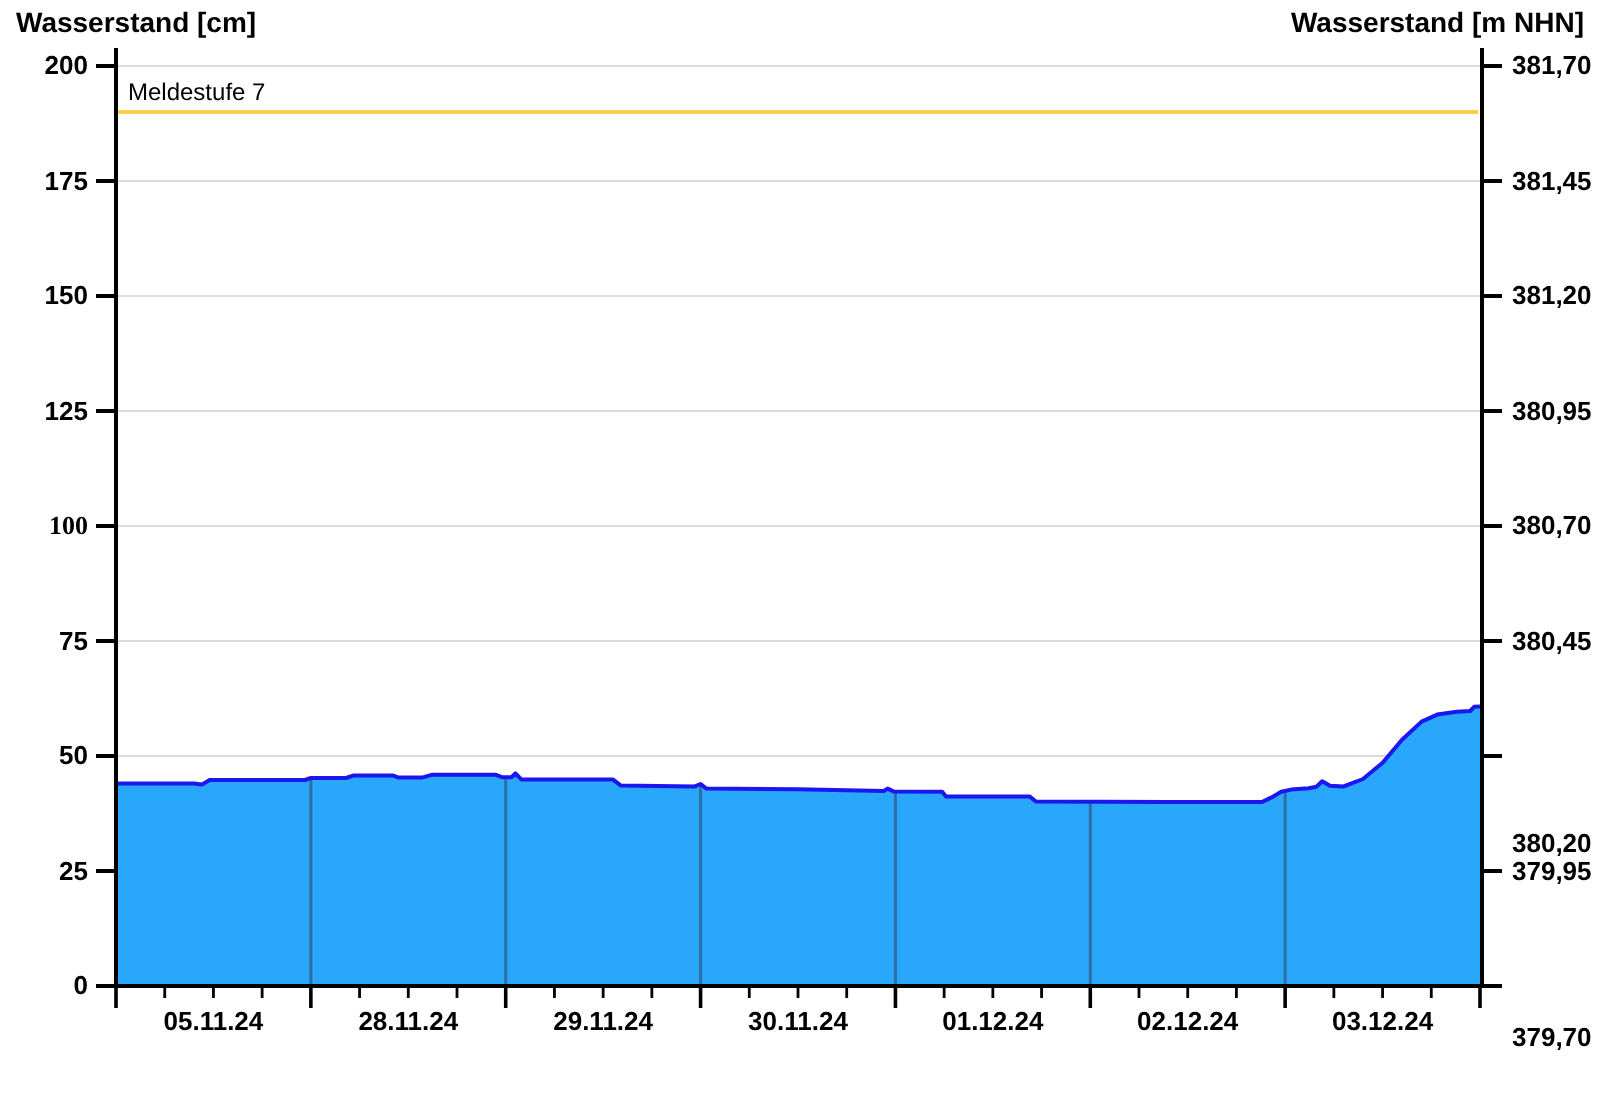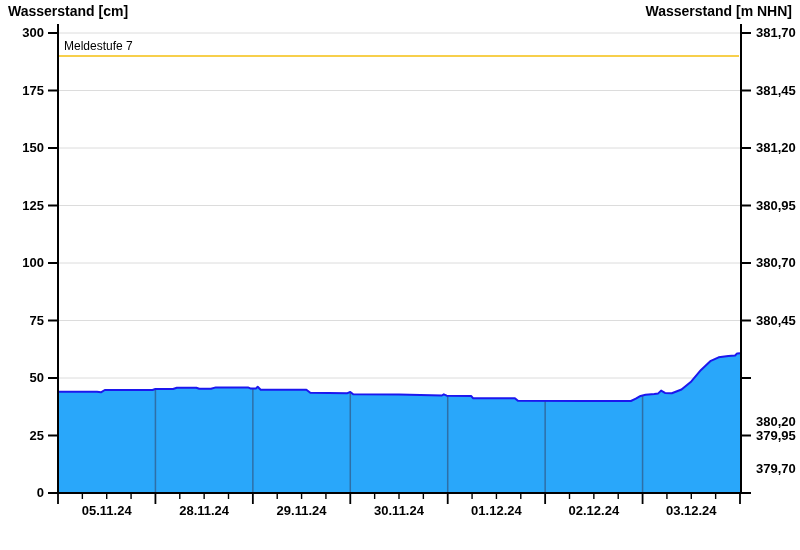--- a/index.html
+++ b/index.html
@@ -94,26 +94,26 @@
       <line x1="691.2857142857143" y1="494" x2="691.2857142857143" y2="499" stroke="#000000" stroke-width="1.4"></line>
       <line x1="715.6428571428571" y1="494" x2="715.6428571428571" y2="499" stroke="#000000" stroke-width="1.4"></line>
       <line x1="740" y1="494" x2="740" y2="504" stroke="#000000" stroke-width="1.8"></line>
     </svg>
   <div class="threshold-label" id="threshold-label" style="left: 64px; top: 39px;">Meldestufe 7</div>
   <div id="labels">
       <span class="tick-label yl" style="left: 8px; top: 485px;">0</span>
       <span class="tick-label yl" style="left: 8px; top: 427.5px;">25</span>
       <span class="tick-label yl" style="left: 8px; top: 370px;">50</span>
       <span class="tick-label yl" style="left: 8px; top: 312.5px;">75</span>
-      <span class="tick-label yl" style="left: 8px; top: 255px;">100</span>
+      <span class="tick-label yl" style="left: 8px; top: 255px; font-family: Liberation Serif, serif;">100</span>
       <span class="tick-label yl" style="left: 8px; top: 197.5px;">125</span>
       <span class="tick-label yl" style="left: 8px; top: 140px;">150</span>
       <span class="tick-label yl" style="left: 8px; top: 82.5px;">175</span>
-      <span class="tick-label yl" style="left: 8px; top: 25px;">300</span>
-      <span class="tick-label yr" style="left: 756px; top: 461px; text-align: center;">379,70</span>
+      <span class="tick-label yl" style="left: 8px; top: 25px;">200</span>
+      <span class="tick-label yr" style="left: 756px; top: 511px; text-align: center;">379,70</span>
       <span class="tick-label yr" style="left: 756px; top: 427.5px;">379,95</span>
       <span class="tick-label yr" style="left: 756px; top: 370px; margin-top: 44px;">380,20</span>
       <span class="tick-label yr" style="left: 756px; top: 312.5px;">380,45</span>
       <span class="tick-label yr" style="left: 756px; top: 255px;">380,70</span>
       <span class="tick-label yr" style="left: 756px; top: 197.5px;">380,95</span>
       <span class="tick-label yr" style="left: 756px; top: 140px;">381,20</span>
       <span class="tick-label yr" style="left: 756px; top: 82.5px;">381,45</span>
       <span class="tick-label yr" style="left: 756px; top: 25px;">381,70</span>
       <span class="tick-label x" style="left: 61.7143px; top: 503px;">05.11.24</span>
       <span class="tick-label x" style="left: 159.143px; top: 503px;">28.11.24</span>

